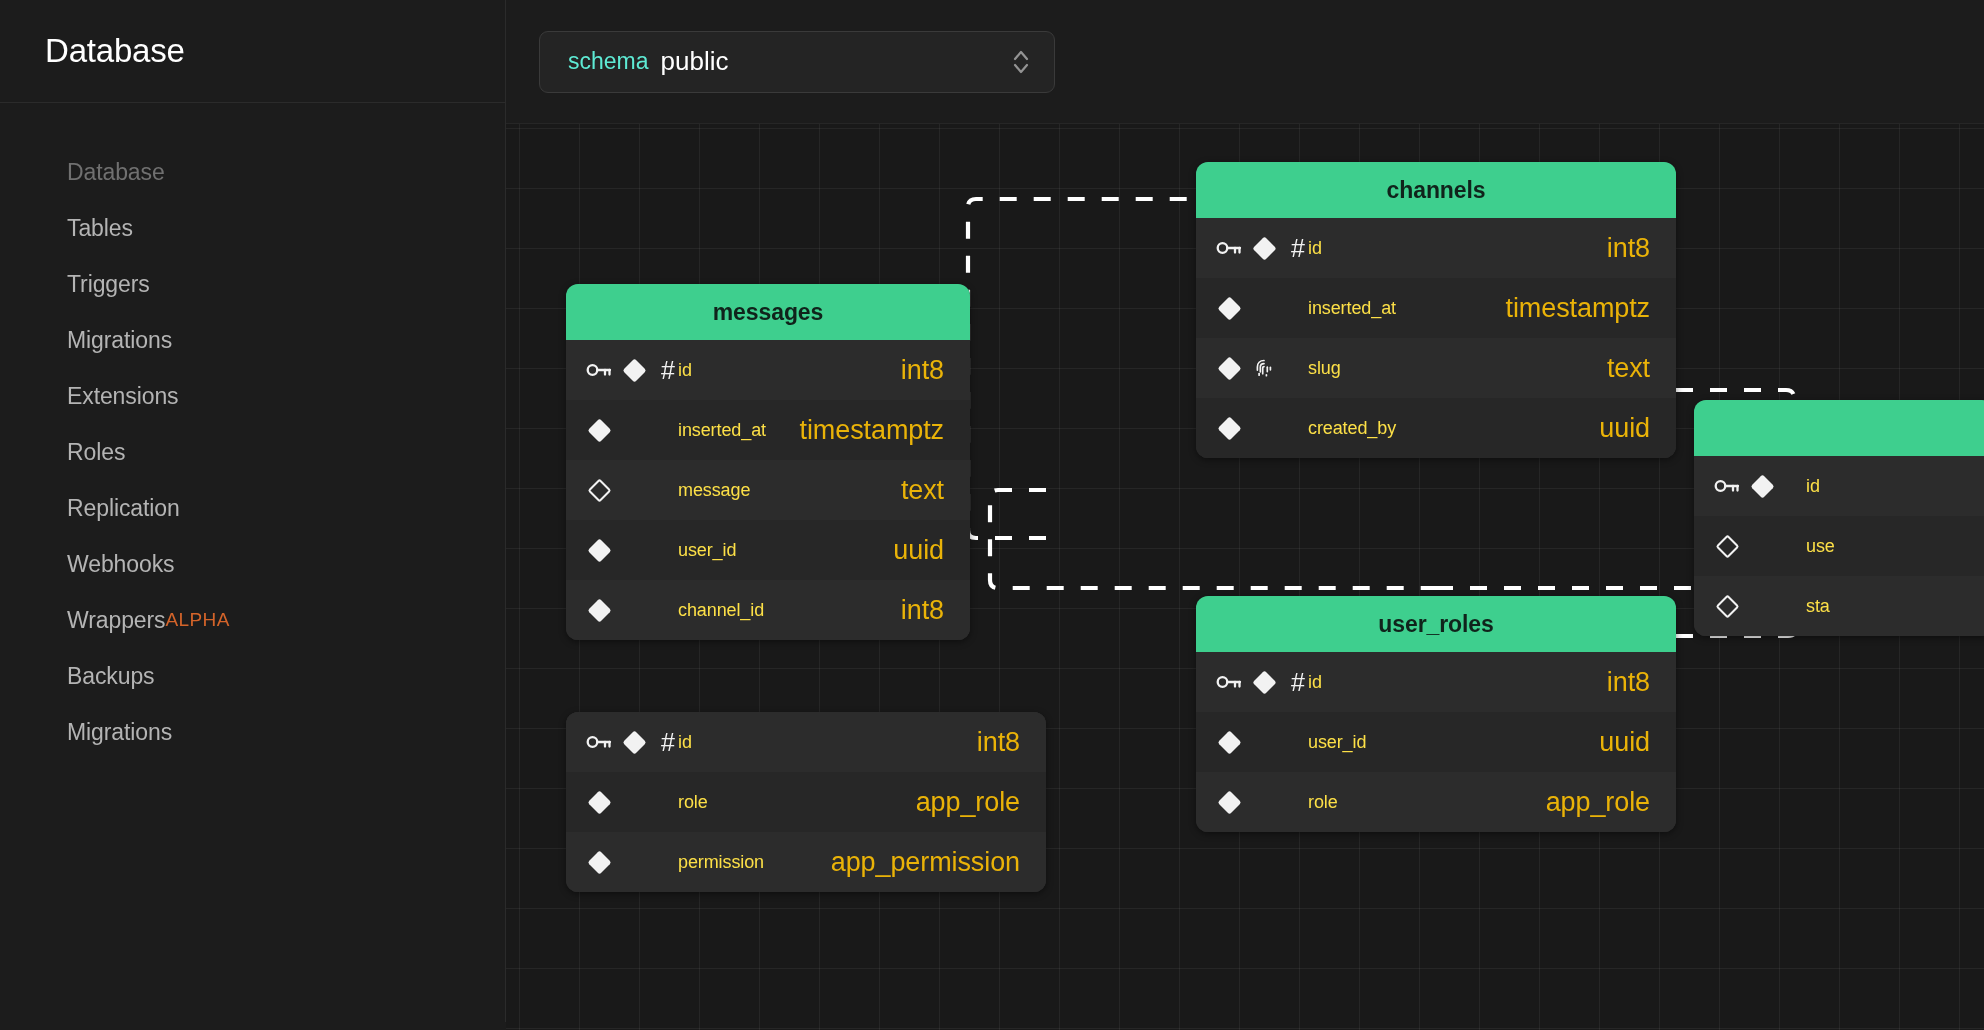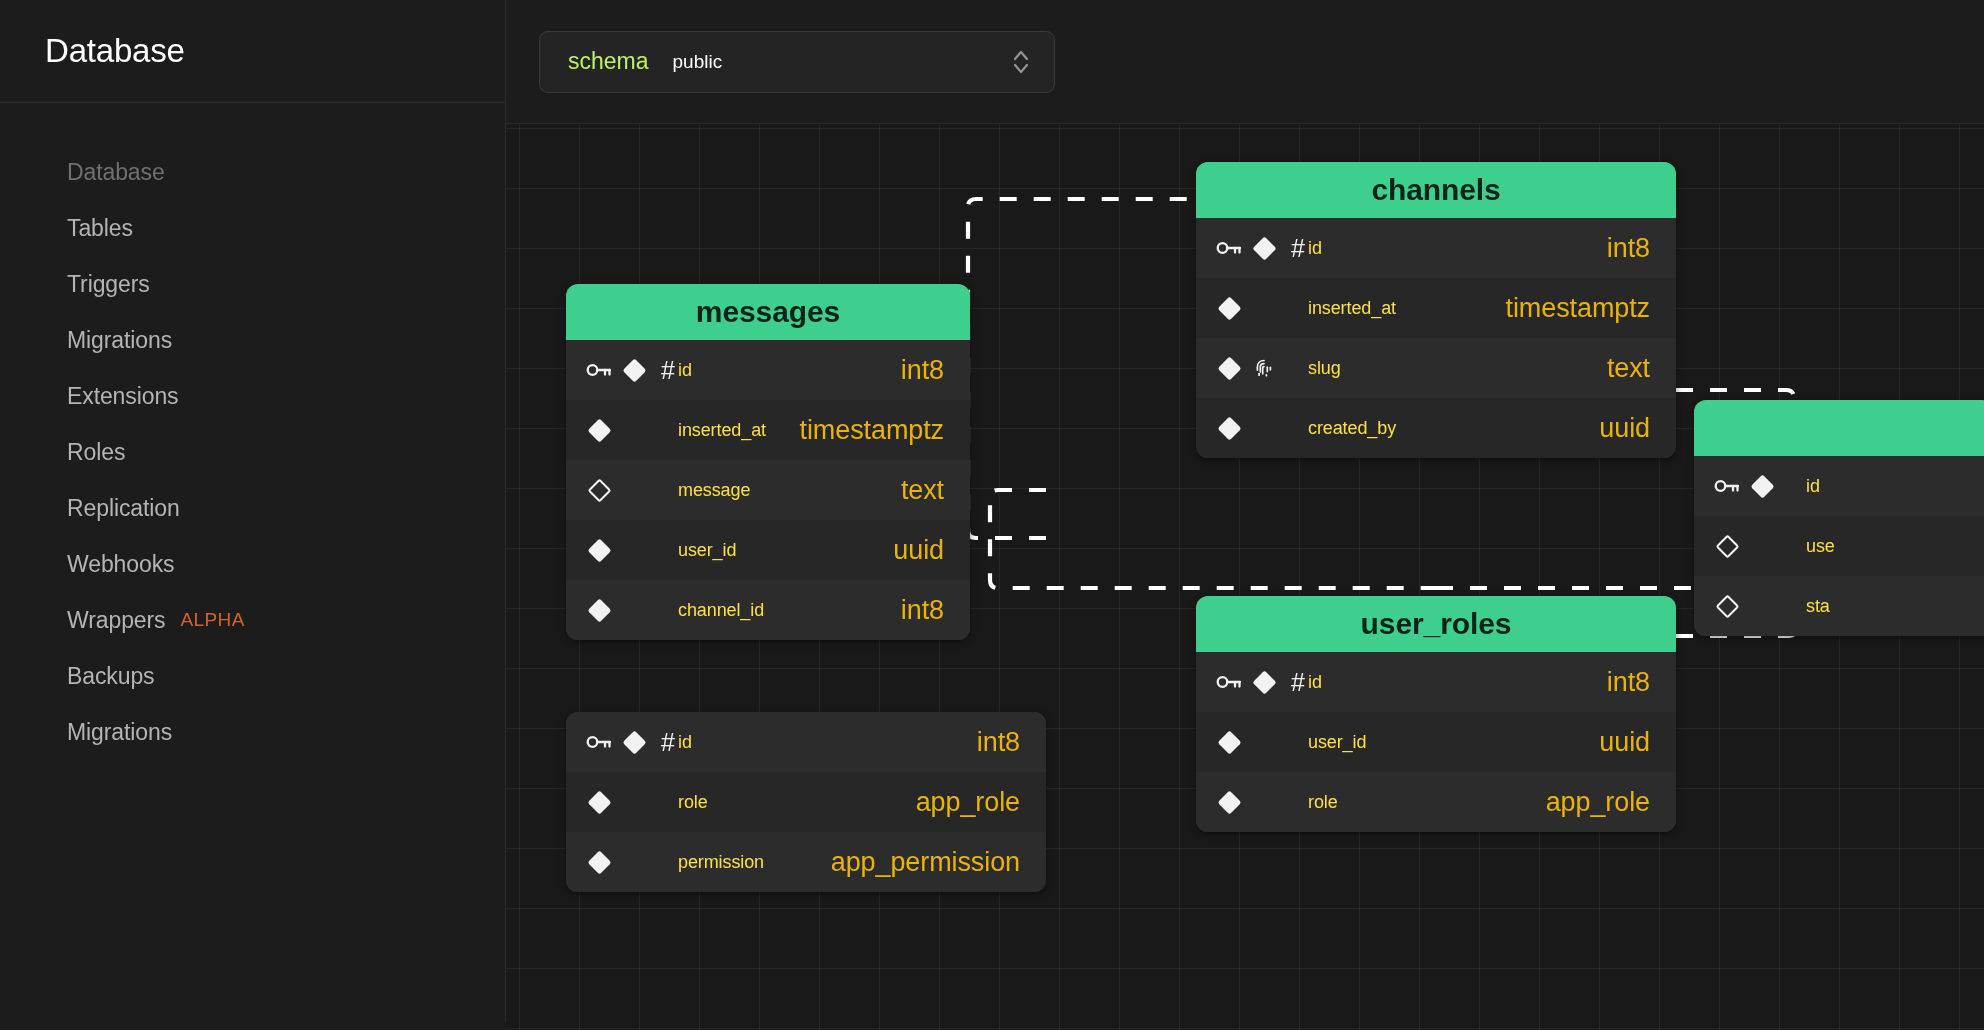--- a/index.html
+++ b/index.html
@@ -65,21 +65,20 @@
 
   .nav-item.muted { color: #707070; }
 
   .nav-item.active {
     background: #2a2a2a;
     color: #ffffff;
     font-weight: 700;
   }
 
   .nav-badge {
-    margin-left: 15px;
     font-size: 19px;
     color: #d4642a;
     font-weight: 400;
     letter-spacing: 0.4px;
   }
 
   
   #main {
     position: relative;
     flex: 1 1 auto;
@@ -105,25 +104,25 @@
     background: #242424;
     border: 1px solid #3a3a3a;
     border-radius: 9px;
     display: flex;
     align-items: center;
     padding: 0 22px 0 28px;
     position: relative;
   }
   #schema-select-prefix {
     font-size: 23px;
-    color: #bef264;
-    margin-right: 24px;
+    color: #5eead4;
+    margin-right: 12px;
   }
   #schema-select-value {
-    font-size: 19px;
+    font-size: 26px;
     color: #ffffff;
     font-weight: 400;
     flex: 1 1 auto;
   }
   #schema-select-chevrons {
     width: 22px;
     height: 34px;
     position: relative;
     flex: 0 0 22px;
     opacity: .65;
@@ -165,21 +164,21 @@
   }
 
   .node-header {
     height: 56px;
     background: #3ECF8E;
     display: flex;
     align-items: center;
     justify-content: center;
   }
   .node-title {
-    font-size: 30px;
+    font-size: 23px;
     font-weight: 700;
     color: #10231b;
     letter-spacing: -0.1px;
   }
 
   .node-body { background: #2a2a2a; }
 
   .row {
     height: 60px;
     display: flex;

